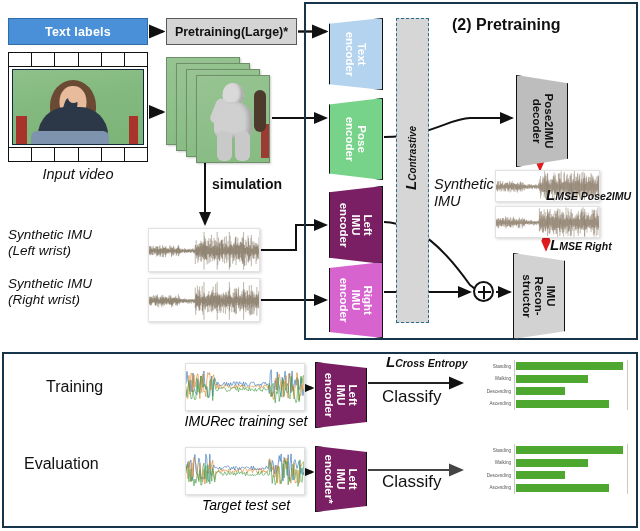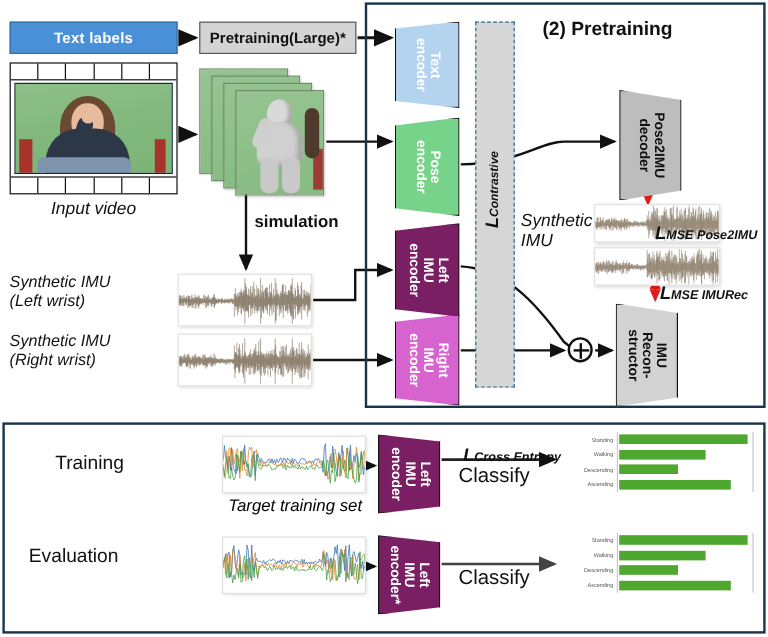--- a/index.html
+++ b/index.html
@@ -139,21 +139,21 @@
   
   #synthetic-imu-label { left:434px; top:176px; width:62px;
                          font-size:14.5px; font-style:italic; line-height:1.15; color:#111; }
 
   
   .loss { position:absolute; font-style:italic; font-weight:700; white-space:nowrap; color:#111; }
   .loss .L { font-size:15px; }
   .loss .sub { font-size:10.5px; }
   #loss-pose2imu { left:546px; top:155px;margin-top:31px; }
   #loss-imurec   { left:550px; top:236px; }
-  #loss-ce       { left:386px; top:371px; }
+  #loss-ce       { left:386px; top:353px; }
 
   
   #plus-circle { left:473px; top:281px; width:21px; height:21px; border:2px solid #111;
                  border-radius:50%; background:#fff; }
   #plus-circle:before, #plus-circle:after { content:""; position:absolute; background:#111; }
   #plus-circle:before { left:3px; top:8px; width:13px; height:2px; }
   #plus-circle:after  { left:8px; top:3px; width:2px; height:13px; }
 
   
   #downstream-frame { left:2px; top:352px; width:636px; height:176px;
@@ -398,49 +398,50 @@
           <path d="M0.0,14.9L0.0,18.5M0.4,13.5L0.4,20.4M0.8,13.4L0.8,20.1M1.2,12.3L1.2,21.6M1.6,13.4L1.6,20.6M2.0,15.5L2.0,19.4M2.4,12.4L2.4,22.1M2.8,11.7L2.8,22.7M3.2,15.1L3.2,17.5M3.6,13.5L3.6,19.8M4.1,14.1L4.1,19.7M4.5,12.3L4.5,18.6M4.9,12.4L4.9,20.2M5.3,14.1L5.3,20.8M5.7,14.0L5.7,20.6M6.1,15.1L6.1,19.9M6.5,11.7L6.5,18.4M6.9,11.6L6.9,20.0M7.3,13.6L7.3,18.0M7.7,11.8L7.7,20.7M8.1,15.3L8.1,18.5M8.5,13.1L8.5,18.1M8.9,15.1L8.9,20.6M9.3,13.5L9.3,21.1M9.7,10.0L9.7,18.8M10.1,11.9L10.1,23.1M10.5,14.8L10.5,18.5M10.9,12.2L10.9,21.4M11.4,10.7L11.4,20.6M11.8,14.6L11.8,20.7M12.2,11.2L12.2,19.9M12.6,14.6L12.6,19.9M13.0,13.2L13.0,18.0M13.4,13.3L13.4,19.9M13.8,13.6L13.8,20.5M14.2,14.8L14.2,21.2M14.6,10.8L14.6,21.8M15.0,15.1L15.0,21.4M15.4,12.1L15.4,21.4M15.8,15.5L15.8,18.8M16.2,14.4L16.2,18.5M16.6,14.5L16.6,19.6M17.0,12.0L17.0,19.7M17.4,14.5L17.4,22.1M17.8,10.3L17.8,18.6M18.2,12.2L18.2,19.1M18.6,12.6L18.6,19.9M19.1,13.6L19.1,19.4M19.5,13.9L19.5,18.2M19.9,15.7L19.9,19.1M20.3,13.4L20.3,18.5M20.7,13.1L20.7,19.9M21.1,14.3L21.1,20.6M21.5,13.5L21.5,19.0M21.9,15.1L21.9,18.1M22.3,14.8L22.3,18.4M22.7,14.9L22.7,22.6M23.1,13.0L23.1,22.4M23.5,12.8L23.5,17.7M23.9,11.0L23.9,20.9M24.3,15.1L24.3,22.5M24.7,15.8L24.7,17.8M25.1,13.4L25.1,18.3M25.5,13.0L25.5,17.5M25.9,13.1L25.9,18.0M26.4,13.5L26.4,20.1M26.8,11.2L26.8,22.7M27.2,14.6L27.2,18.0M27.6,15.3L27.6,20.4M28.0,13.4L28.0,19.1M28.4,13.0L28.4,20.4M28.8,12.2L28.8,19.0M29.2,12.8L29.2,20.4M29.6,14.6L29.6,17.9M30.0,15.0L30.0,17.9M30.4,15.2L30.4,18.3M30.8,13.7L30.8,18.2M31.2,13.8L31.2,17.4M31.6,14.3L31.6,18.2M32.0,15.5L32.0,18.1M32.4,15.9L32.4,17.8M32.8,14.3L32.8,19.3M33.2,15.3L33.2,17.5M33.6,14.7L33.6,17.7M34.1,15.7L34.1,17.6M34.5,14.7L34.5,18.9M34.9,15.9L34.9,18.4M35.3,14.1L35.3,17.7M35.7,14.3L35.7,18.2M36.1,13.8L36.1,18.1M36.5,15.7L36.5,18.7M36.9,15.2L36.9,18.0M37.3,15.9L37.3,17.1M37.7,15.0L37.7,17.9M38.1,15.5L38.1,19.7M38.5,15.5L38.5,19.5M38.9,15.4L38.9,17.3M39.3,15.3L39.3,19.0M39.7,15.6L39.7,18.4M40.1,14.9L40.1,17.9M40.5,16.0L40.5,18.4M40.9,15.1L40.9,18.5M41.4,15.8L41.4,19.4M41.8,14.7L41.8,17.4M42.2,15.2L42.2,17.8M42.6,15.7L42.6,17.1M43.0,14.9L43.0,17.9M43.4,15.3L43.4,17.6M43.8,13.5L43.8,19.4M44.2,1.3L44.2,26.1M44.6,8.9L44.6,25.6M45.0,5.0L45.0,21.2M45.4,12.8L45.4,23.5M45.8,5.0L45.8,24.8M46.2,4.3L46.2,23.2M46.6,9.4L46.6,21.2M47.0,10.9L47.0,21.3M47.4,7.8L47.4,26.8M47.8,12.3L47.8,27.2M48.2,7.7L48.2,27.5M48.6,9.8L48.6,25.9M49.1,2.5L49.1,20.8M49.5,9.3L49.5,21.8M49.9,12.5L49.9,23.9M50.3,5.7L50.3,25.6M50.7,12.0L50.7,26.2M51.1,14.6L51.1,23.4M51.5,10.3L51.5,20.8M51.9,9.3L51.9,19.7M52.3,4.3L52.3,22.3M52.7,7.2L52.7,23.9M53.1,8.8L53.1,22.5M53.5,5.6L53.5,23.1M53.9,7.4L53.9,28.2M54.3,10.7L54.3,19.0M54.7,4.5L54.7,29.0M55.1,2.1L55.1,27.3M55.5,11.6L55.5,19.4M55.9,12.0L55.9,21.3M56.4,7.5L56.4,24.4M56.8,10.7L56.8,20.2M57.2,9.8L57.2,22.3M57.6,10.4L57.6,25.4M58.0,10.0L58.0,24.5M58.4,7.2L58.4,27.0M58.8,10.9L58.8,29.2M59.2,13.6L59.2,23.2M59.6,12.0L59.6,24.3M60.0,3.9L60.0,24.8M60.4,11.0L60.4,21.9M60.8,6.4L60.8,24.7M61.2,4.7L61.2,28.7M61.6,7.5L61.6,28.6M62.0,11.4L62.0,22.6M62.4,2.7L62.4,22.1M62.8,4.4L62.8,33.3M63.2,1.3L63.2,20.7M63.6,11.3L63.6,22.3M64.1,9.1L64.1,22.4M64.5,14.1L64.5,24.6M64.9,12.5L64.9,26.4M65.3,10.5L65.3,22.4M65.7,12.3L65.7,18.8M66.1,8.3L66.1,26.9M66.5,7.0L66.5,21.7M66.9,13.4L66.9,23.5M67.3,4.8L67.3,23.9M67.7,8.2L67.7,28.4M68.1,5.9L68.1,27.1M68.5,13.8L68.5,20.9M68.9,6.2L68.9,31.5M69.3,8.3L69.3,26.4M69.7,13.6L69.7,23.8M70.1,11.9L70.1,20.7M70.5,13.3L70.5,22.0M70.9,12.3L70.9,23.8M71.4,0.5L71.4,29.0M71.8,8.8L71.8,20.7M72.2,10.8L72.2,21.7M72.6,8.6L72.6,27.7M73.0,12.0L73.0,20.3M73.4,1.3L73.4,31.0M73.8,13.6L73.8,25.5M74.2,4.7L74.2,26.7M74.6,9.0L74.6,25.5M75.0,12.8L75.0,24.0M75.4,10.6L75.4,18.7M75.8,11.9L75.8,31.1M76.2,5.5L76.2,19.4M76.6,13.1L76.6,29.2M77.0,14.4L77.0,21.2M77.4,6.4L77.4,23.2M77.8,7.3L77.8,19.3M78.2,13.0L78.2,25.5M78.6,12.8L78.6,21.3M79.1,11.6L79.1,20.5M79.5,11.9L79.5,31.9M79.9,13.8L79.9,19.2M80.3,11.1L80.3,21.4M80.7,9.1L80.7,25.1M81.1,13.0L81.1,23.7M81.5,11.4L81.5,20.6M81.9,8.3L81.9,24.8M82.3,12.8L82.3,20.4M82.7,6.9L82.7,23.4M83.1,10.2L83.1,22.1M83.5,9.8L83.5,27.8M83.9,4.5L83.9,30.9M84.3,8.3L84.3,23.9M84.7,12.9L84.7,22.8M85.1,14.1L85.1,21.7M85.5,13.0L85.5,20.5M85.9,6.1L85.9,28.2M86.4,8.7L86.4,23.3M86.8,3.0L86.8,23.9M87.2,5.1L87.2,22.6M87.6,1.5L87.6,24.1M88.0,5.2L88.0,21.2M88.4,11.2L88.4,22.4M88.8,0.4L88.8,24.6M89.2,9.4L89.2,19.6M89.6,5.3L89.6,24.5M90.0,9.1L90.0,19.7M90.4,7.5L90.4,32.9M90.8,13.2L90.8,24.6M91.2,13.7L91.2,24.0M91.6,5.2L91.6,21.3M92.0,12.5L92.0,23.3M92.4,8.6L92.4,23.5M92.8,11.4L92.8,27.4M93.2,9.0L93.2,21.4M93.6,9.5L93.6,20.5M94.1,6.3L94.1,21.1M94.5,8.6L94.5,22.1M94.9,13.2L94.9,19.7M95.3,12.9L95.3,22.4M95.7,9.9L95.7,21.6M96.1,14.1L96.1,19.0M96.5,10.5L96.5,23.6M96.9,8.2L96.9,26.8M97.3,13.4L97.3,22.5M97.7,8.0L97.7,20.8M98.1,2.5L98.1,24.7M98.5,13.2L98.5,21.8M98.9,6.6L98.9,21.5M99.3,3.5L99.3,29.7M99.7,7.6L99.7,22.5M100.1,3.5L100.1,31.7M100.5,2.8L100.5,28.3M100.9,11.4L100.9,22.1M101.4,11.7L101.4,19.7M101.8,10.1L101.8,22.5M102.2,3.5L102.2,31.2M102.6,13.2L102.6,20.3M103.0,9.5L103.0,24.1M103.4,7.3L103.4,21.5M103.8,0.5L103.8,30.0M104.2,14.1L104.2,24.7M104.6,9.8L104.6,21.8M105.0,9.3L105.0,22.7" stroke="#7a6a52" stroke-width="0.55" fill="none" opacity="0.85"></path>
           <path d="M52.5,2.2L52.5,31.0M65.1,2.2L65.1,31.0M76.6,2.2L76.6,31.0M90.3,2.2L90.3,31.0" stroke="#8a8070" stroke-width="0.6" fill="none"></path>
         </g>
     </svg>
   </div>
 
   <div class="loss" id="loss-pose2imu">
     <span class="L">L</span><span class="sub">MSE Pose2IMU</span>
   </div>
   <div class="loss" id="loss-imurec">
-    <span class="L">L</span><span class="sub">MSE IMURec</span>
+    <span class="L">L</span><span class="sub">MSE Right</span>
   </div>
 
   <div class="abs" id="plus-circle"></div>
 
   <div class="abs" id="downstream-frame"></div>
   <div class="abs" id="training-label">Training</div>
   <div class="abs" id="evaluation-label">Evaluation</div>
 
   <div class="abs tsbox" id="ts-train">
     <svg viewBox="0 0 120 48" preserveAspectRatio="none">
       <g class="ts-g">
           <path d="M0,20.2L1.0,7.5L2.0,17.6L3.0,19.2L4.0,27.6L5.0,16.2L6.1,28.5L7.1,9.2L8.1,23.0L9.1,28.0L10.1,29.5L11.1,31.4L12.1,15.7L13.1,21.4L14.1,19.7L15.1,12.3L16.1,20.3L17.1,23.7L18.2,7.1L19.2,21.3L20.2,26.1L21.2,23.7L22.2,33.3L23.2,34.3L24.2,31.6L25.2,17.6L26.2,12.3L27.2,32.8L28.2,19.6L29.2,14.0L30.3,17.8L31.3,21.5L32.3,18.4L33.3,20.5L34.3,21.9L35.3,22.1L36.3,21.6L37.3,21.5L38.3,19.1L39.3,18.7L40.3,21.9L41.3,18.6L42.4,22.2L43.4,19.5L44.4,22.5L45.4,18.9L46.4,21.8L47.4,21.1L48.4,17.9L49.4,18.3L50.4,21.7L51.4,18.0L52.4,18.6L53.4,21.5L54.5,18.0L55.5,19.8L56.5,19.8L57.5,22.0L58.5,18.2L59.5,22.4L60.5,18.9L61.5,20.0L62.5,22.5L63.5,22.4L64.5,22.0L65.5,19.1L66.6,18.1L67.6,19.2L68.6,18.3L69.6,19.8L70.6,22.5L71.6,21.2L72.6,21.0L73.6,20.5L74.6,21.8L75.6,20.4L76.6,22.1L77.6,19.4L78.7,18.7L79.7,19.9L80.7,18.3L81.7,21.0L82.7,20.4L83.7,22.3L84.7,30.0L85.7,9.3L86.7,5.8L87.7,32.9L88.7,29.9L89.7,26.4L90.8,16.6L91.8,26.4L92.8,8.0L93.8,19.7L94.8,21.9L95.8,29.2L96.8,33.5L97.8,13.4L98.8,20.0L99.8,16.0L100.8,7.3L101.8,26.2L102.9,29.3L103.9,27.8L104.9,9.9L105.9,15.7L106.9,29.2L107.9,7.1L108.9,27.0L109.9,22.5L110.9,15.9L111.9,21.4L112.9,13.7L113.9,17.2L115.0,26.2L116.0,23.2L117.0,14.1L118.0,24.9L119.0,32.2L120.0,25.3" stroke="#2f6fb5" stroke-width="0.7" fill="none" opacity="0.9"></path>
           <path d="M0,23.0L1.0,34.7L2.0,34.8L3.0,11.6L4.0,30.8L5.0,9.3L6.1,10.0L7.1,28.5L8.1,10.8L9.1,23.4L10.1,17.4L11.1,12.0L12.1,9.9L13.1,20.7L14.1,35.2L15.1,12.6L16.1,29.1L17.1,10.1L18.2,28.4L19.2,27.5L20.2,33.2L21.2,16.3L22.2,8.7L23.2,10.8L24.2,8.8L25.2,26.4L26.2,14.8L27.2,13.0L28.2,11.0L29.2,19.6L30.3,21.5L31.3,24.7L32.3,20.7L33.3,25.2L34.3,21.1L35.3,21.9L36.3,24.8L37.3,24.8L38.3,24.1L39.3,21.2L40.3,21.3L41.3,22.0L42.4,22.4L43.4,24.0L44.4,22.2L45.4,24.7L46.4,24.9L47.4,24.6L48.4,23.5L49.4,21.5L50.4,24.9L51.4,21.9L52.4,24.5L53.4,21.2L54.5,21.6L55.5,23.2L56.5,21.3L57.5,23.7L58.5,21.4L59.5,23.1L60.5,22.7L61.5,24.0L62.5,23.7L63.5,24.5L64.5,23.0L65.5,22.5L66.6,23.0L67.6,22.8L68.6,23.4L69.6,23.0L70.6,22.3L71.6,22.7L72.6,21.8L73.6,22.3L74.6,21.9L75.6,24.9L76.6,22.2L77.6,23.9L78.7,23.6L79.7,21.2L80.7,22.0L81.7,21.5L82.7,23.7L83.7,24.6L84.7,20.9L85.7,30.4L86.7,33.0L87.7,28.3L88.7,36.0L89.7,35.5L90.8,14.7L91.8,14.7L92.8,27.0L93.8,11.1L94.8,10.3L95.8,15.9L96.8,26.3L97.8,16.4L98.8,34.0L99.8,17.6L100.8,24.7L101.8,11.8L102.9,29.4L103.9,34.8L104.9,9.5L105.9,9.7L106.9,11.8L107.9,28.0L108.9,21.0L109.9,35.6L110.9,23.1L111.9,22.4L112.9,8.8L113.9,15.8L115.0,36.7L116.0,31.2L117.0,31.7L118.0,20.4L119.0,27.4L120.0,11.4" stroke="#d98324" stroke-width="0.7" fill="none" opacity="0.9"></path>
           <path d="M0,25.9L1.0,33.1L2.0,23.2L3.0,16.9L4.0,26.2L5.0,35.0L6.1,35.3L7.1,26.4L8.1,33.4L9.1,36.5L10.1,35.0L11.1,14.3L12.1,28.8L13.1,21.3L14.1,30.0L15.1,12.5L16.1,12.6L17.1,18.4L18.2,23.2L19.2,20.6L20.2,24.2L21.2,22.7L22.2,34.1L23.2,32.5L24.2,17.7L25.2,15.7L26.2,18.4L27.2,37.2L28.2,15.2L29.2,20.9L30.3,25.9L31.3,27.2L32.3,27.2L33.3,24.6L34.3,24.5L35.3,24.8L36.3,24.2L37.3,24.2L38.3,23.6L39.3,24.2L40.3,25.4L41.3,28.0L42.4,27.7L43.4,26.9L44.4,27.5L45.4,25.5L46.4,24.1L47.4,24.1L48.4,23.9L49.4,23.6L50.4,25.7L51.4,26.7L52.4,23.9L53.4,28.2L54.5,24.0L55.5,26.1L56.5,25.7L57.5,26.2L58.5,23.5L59.5,26.2L60.5,24.1L61.5,26.3L62.5,26.1L63.5,27.5L64.5,23.9L65.5,27.1L66.6,25.4L67.6,25.6L68.6,27.1L69.6,27.6L70.6,24.7L71.6,27.8L72.6,26.2L73.6,25.5L74.6,24.2L75.6,27.0L76.6,26.5L77.6,27.9L78.7,24.3L79.7,23.8L80.7,26.4L81.7,26.3L82.7,26.0L83.7,25.4L84.7,19.5L85.7,23.2L86.7,33.2L87.7,21.2L88.7,19.7L89.7,30.3L90.8,39.5L91.8,28.0L92.8,30.3L93.8,13.5L94.8,38.1L95.8,33.0L96.8,27.6L97.8,21.2L98.8,15.2L99.8,32.9L100.8,24.9L101.8,26.6L102.9,19.8L103.9,22.7L104.9,33.9L105.9,35.5L106.9,12.6L107.9,23.3L108.9,24.8L109.9,32.0L110.9,35.8L111.9,39.3L112.9,36.5L113.9,15.9L115.0,38.5L116.0,29.4L117.0,12.2L118.0,19.8L119.0,12.4L120.0,11.7" stroke="#3e9b3e" stroke-width="0.7" fill="none" opacity="0.9"></path>
         </g>
     </svg>
   </div>
-  <div class="abs" id="ts-train-cap">Target training set</div>
+  <div class="abs" id="ts-train-cap">IMURec training set</div>
 
   <div class="abs tsbox" id="ts-test">
     <svg viewBox="0 0 120 48" preserveAspectRatio="none">
       <g class="ts-g">
           <path d="M0,20.2L1.0,19.8L2.0,14.1L3.0,20.7L4.0,14.9L5.0,12.3L6.1,33.4L7.1,29.4L8.1,13.0L9.1,6.6L10.1,22.3L11.1,27.0L12.1,18.0L13.1,10.3L14.1,14.8L15.1,31.3L16.1,29.4L17.1,31.5L18.2,31.4L19.2,25.9L20.2,6.3L21.2,10.8L22.2,32.2L23.2,34.1L24.2,6.3L25.2,25.6L26.2,28.1L27.2,20.0L28.2,17.3L29.2,19.9L30.3,20.1L31.3,20.0L32.3,20.8L33.3,21.5L34.3,19.3L35.3,22.2L36.3,20.8L37.3,20.7L38.3,19.6L39.3,18.8L40.3,19.2L41.3,19.5L42.4,17.9L43.4,18.8L44.4,20.0L45.4,22.3L46.4,19.7L47.4,21.2L48.4,18.9L49.4,22.4L50.4,19.0L51.4,19.2L52.4,20.2L53.4,22.4L54.5,19.7L55.5,21.9L56.5,19.6L57.5,19.4L58.5,19.9L59.5,20.5L60.5,19.4L61.5,19.1L62.5,19.7L63.5,19.9L64.5,20.9L65.5,21.0L66.6,18.4L67.6,22.4L68.6,18.5L69.6,22.1L70.6,20.9L71.6,22.2L72.6,20.8L73.6,22.5L74.6,20.4L75.6,21.6L76.6,21.7L77.6,20.2L78.7,20.4L79.7,21.4L80.7,21.1L81.7,18.2L82.7,20.3L83.7,21.0L84.7,12.5L85.7,20.5L86.7,24.2L87.7,12.6L88.7,15.3L89.7,26.9L90.8,17.5L91.8,25.8L92.8,22.4L93.8,16.3L94.8,7.7L95.8,13.7L96.8,6.1L97.8,29.1L98.8,33.5L99.8,9.6L100.8,15.6L101.8,15.4L102.9,27.9L103.9,6.8L104.9,31.5L105.9,16.1L106.9,6.0L107.9,23.9L108.9,32.7L109.9,13.6L110.9,11.8L111.9,16.0L112.9,20.8L113.9,17.7L115.0,13.1L116.0,21.1L117.0,26.2L118.0,20.1L119.0,27.6L120.0,24.3" stroke="#2f6fb5" stroke-width="0.7" fill="none" opacity="0.9"></path>
           <path d="M0,23.0L1.0,18.2L2.0,31.3L3.0,13.1L4.0,18.1L5.0,34.3L6.1,14.9L7.1,29.6L8.1,9.6L9.1,12.5L10.1,16.0L11.1,23.4L12.1,30.3L13.1,32.3L14.1,15.5L15.1,26.6L16.1,34.0L17.1,34.3L18.2,21.7L19.2,36.8L20.2,26.6L21.2,23.5L22.2,24.0L23.2,26.0L24.2,13.3L25.2,22.6L26.2,16.6L27.2,12.5L28.2,28.6L29.2,32.2L30.3,23.9L31.3,25.2L32.3,24.5L33.3,22.1L34.3,24.3L35.3,24.8L36.3,21.5L37.3,23.8L38.3,21.7L39.3,23.7L40.3,22.7L41.3,22.8L42.4,24.6L43.4,21.5L44.4,21.9L45.4,25.1L46.4,25.3L47.4,23.3L48.4,24.7L49.4,24.2L50.4,21.7L51.4,24.7L52.4,22.0L53.4,23.1L54.5,21.9L55.5,21.5L56.5,22.8L57.5,25.1L58.5,22.1L59.5,20.9L60.5,20.8L61.5,22.0L62.5,25.2L63.5,21.9L64.5,22.4L65.5,22.9L66.6,21.3L67.6,25.1L68.6,22.9L69.6,21.0L70.6,21.7L71.6,23.3L72.6,25.4L73.6,25.4L74.6,21.4L75.6,21.9L76.6,20.8L77.6,25.0L78.7,21.8L79.7,24.4L80.7,23.3L81.7,24.5L82.7,24.9L83.7,21.8L84.7,10.9L85.7,11.5L86.7,16.7L87.7,22.1L88.7,18.9L89.7,29.8L90.8,29.2L91.8,17.2L92.8,35.6L93.8,18.2L94.8,32.3L95.8,36.7L96.8,33.1L97.8,30.6L98.8,12.9L99.8,14.0L100.8,10.4L101.8,21.1L102.9,10.2L103.9,26.0L104.9,30.6L105.9,34.6L106.9,35.9L107.9,20.1L108.9,27.6L109.9,15.1L110.9,35.1L111.9,35.5L112.9,33.7L113.9,22.4L115.0,35.7L116.0,18.2L117.0,19.0L118.0,16.5L119.0,14.4L120.0,14.1" stroke="#d98324" stroke-width="0.7" fill="none" opacity="0.9"></path>
           <path d="M0,25.9L1.0,16.7L2.0,19.7L3.0,34.3L4.0,21.3L5.0,33.9L6.1,29.2L7.1,30.7L8.1,38.5L9.1,31.6L10.1,35.8L11.1,28.1L12.1,26.3L13.1,34.3L14.1,22.2L15.1,37.8L16.1,37.5L17.1,19.7L18.2,15.4L19.2,31.2L20.2,18.1L21.2,35.4L22.2,17.0L23.2,24.7L24.2,36.5L25.2,23.1L26.2,33.8L27.2,20.9L28.2,25.8L29.2,34.6L30.3,27.4L31.3,24.3L32.3,23.6L33.3,24.0L34.3,25.0L35.3,25.7L36.3,25.2L37.3,27.9L38.3,27.3L39.3,24.5L40.3,25.2L41.3,27.9L42.4,26.7L43.4,23.6L44.4,27.0L45.4,26.5L46.4,26.0L47.4,25.2L48.4,27.5L49.4,25.2L50.4,27.9L51.4,25.3L52.4,25.8L53.4,23.7L54.5,26.2L55.5,24.6L56.5,24.2L57.5,26.8L58.5,25.6L59.5,24.9L60.5,28.3L61.5,24.5L62.5,27.3L63.5,27.6L64.5,27.5L65.5,27.5L66.6,28.0L67.6,26.6L68.6,28.3L69.6,27.2L70.6,27.9L71.6,27.0L72.6,27.1L73.6,24.2L74.6,27.3L75.6,26.5L76.6,23.5L77.6,26.9L78.7,27.9L79.7,27.2L80.7,25.3L81.7,24.4L82.7,25.2L83.7,27.9L84.7,27.2L85.7,14.6L86.7,19.6L87.7,36.0L88.7,27.4L89.7,29.8L90.8,37.4L91.8,35.1L92.8,20.7L93.8,18.3L94.8,19.5L95.8,32.3L96.8,36.2L97.8,31.7L98.8,16.0L99.8,30.5L100.8,12.4L101.8,16.0L102.9,13.6L103.9,37.5L104.9,30.3L105.9,34.0L106.9,27.9L107.9,17.0L108.9,17.1L109.9,32.1L110.9,30.0L111.9,21.7L112.9,29.3L113.9,39.1L115.0,33.6L116.0,12.0L117.0,33.8L118.0,34.9L119.0,26.4L120.0,14.0" stroke="#3e9b3e" stroke-width="0.7" fill="none" opacity="0.9"></path>
         </g>
     </svg>
   </div>
+  <div class="abs" id="ts-test-cap">Target test set</div>
 
   <div class="abs trap" id="enc-ds-train">
     <div class="shape"></div>
     <div class="vtext">
       <div>Left</div>
       <div>IMU</div>
       <div>encoder</div>
     </div>
   </div>
 

